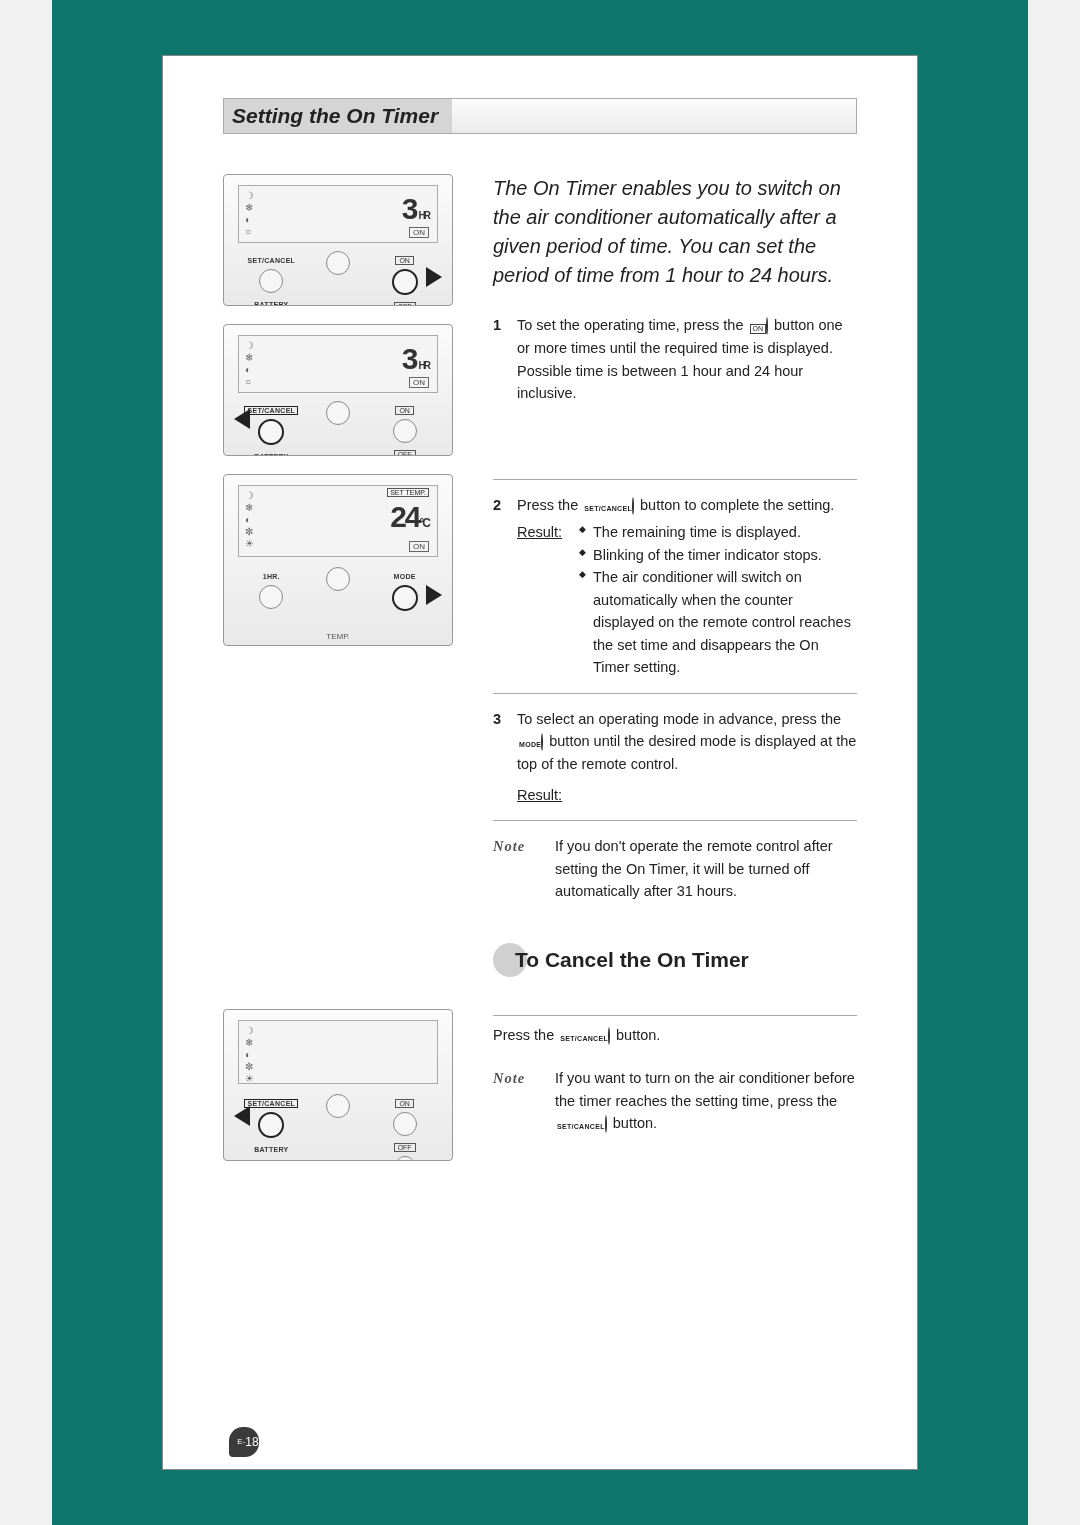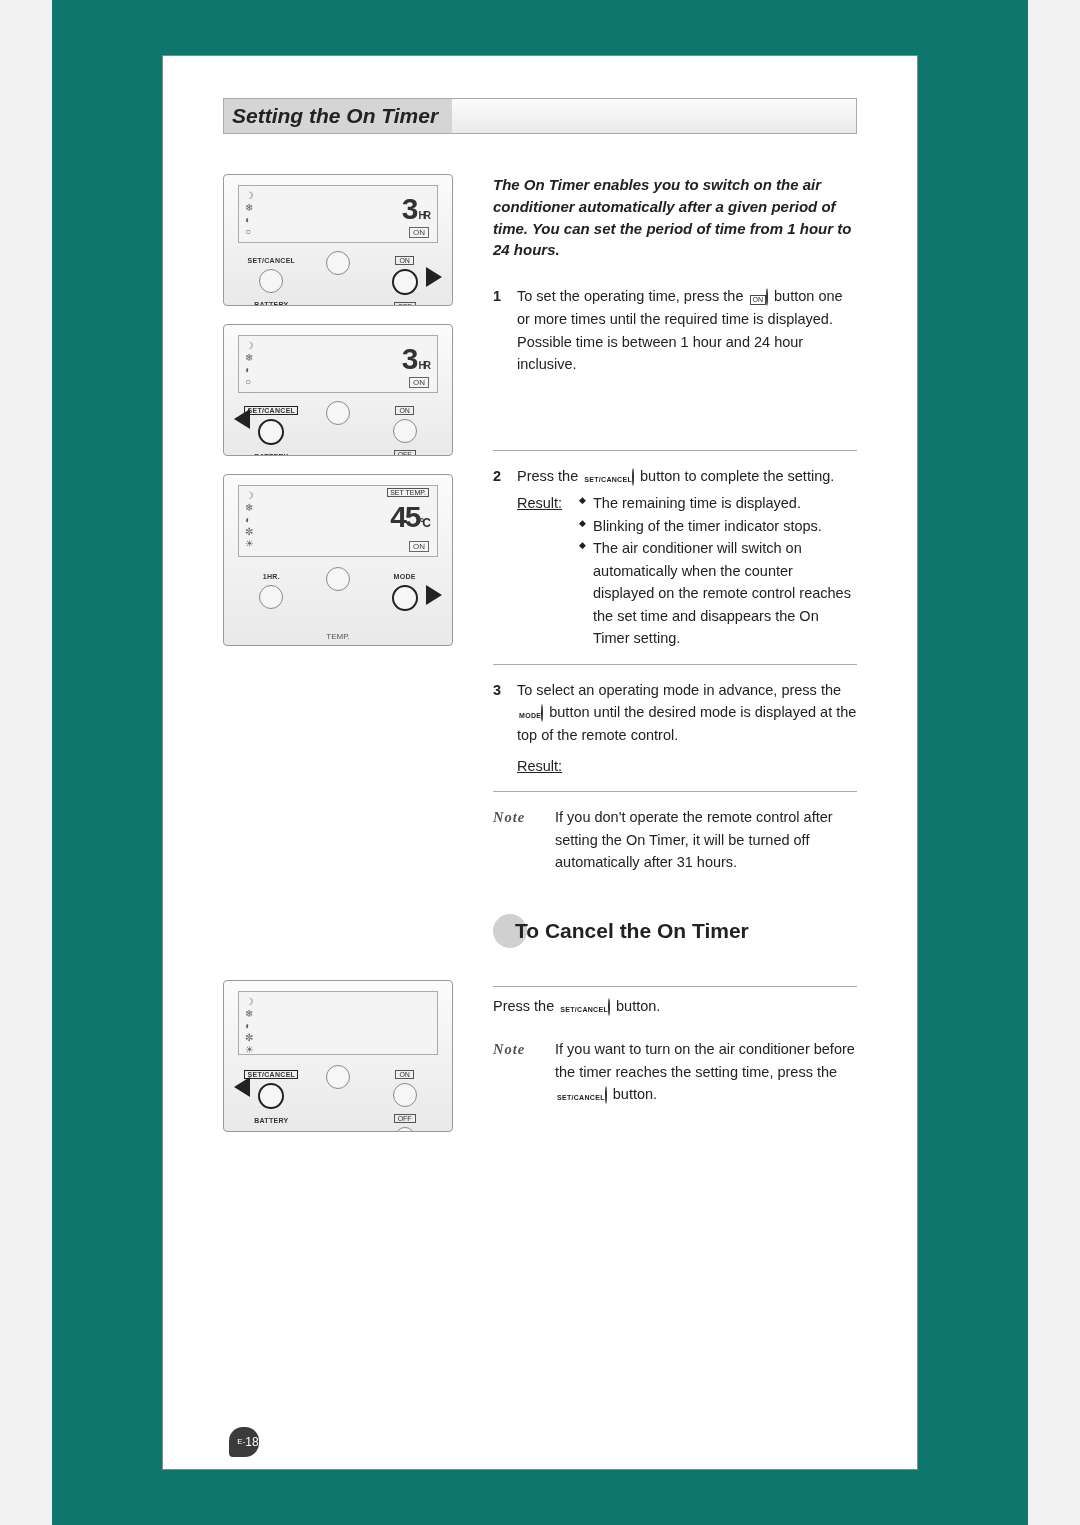--- a/index.html
+++ b/index.html
@@ -20,21 +20,21 @@
   .remote .btnrow .cell{width:32%;text-align:center}
   .remote .lbl{font-size:7px;font-weight:bold;color:#333;letter-spacing:.3px}
   .remote .tiny{font-size:7px;border:1px solid #555;padding:0 3px;color:#333;display:inline-block;margin-top:2px}
   .remote .circle{width:22px;height:22px;border:1.5px solid #888;border-radius:50%;margin:2px auto 0;background:#f6f6f6}
   .remote .circle.hi{border-color:#222;border-width:2px}
   .remote.variant3{height:170px}
   .remote.variant3 .screen{height:70px}
   .remote.variant3 .btnrow{top:90px}
   .remote.variant3 .bottomlabel{position:absolute;left:0;right:0;bottom:4px;text-align:center;font-size:8px;color:#555}
   .pointer{position:absolute;right:10px;bottom:18px;width:0;height:0;border-left:16px solid #222;border-top:10px solid transparent;border-bottom:10px solid transparent}
-  .intro{font-weight:bold;font-style:italic;font-size:15px;line-height:1.45;margin-bottom:24px}
+  .intro{font-weight:normal;font-style:italic;font-size:20px;line-height:1.45;margin-bottom:24px}
   .steps{font-size:14.5px;line-height:1.55}
   .step{display:flex;padding:14px 0;position:relative}
   .step+.step{border-top:1px solid #aaa}
   .stepnum{width:24px;flex:0 0 24px;font-weight:bold}
   .stepbody{flex:1}
   .inline-ico{display:inline-block;vertical-align:middle;text-align:center;margin:0 2px}
   .inline-ico .top{font-size:7px;font-weight:bold;letter-spacing:.3px;line-height:7px}
   .inline-ico .box{font-size:7px;border:1px solid #444;padding:0 2px;display:inline-block;line-height:8px}
   .inline-ico .ring{width:11px;height:11px;border:1.2px solid #333;border-radius:50%;margin:1px auto 0}
   .result{display:flex;margin-top:4px}
@@ -101,21 +101,21 @@
                 </div>
               <div class="cell"><span class="tiny">ON</span><div class="circle"></div><span class="tiny">OFF</span></div>
             </div>
             <div class="pointer" style="right:auto;left:10px;bottom:26px;transform:scaleX(-1)"></div>
           </div>
 
           <div class="remote variant3">
             <div class="screen">
               <div class="iconcol">☽<br>❄<br>◐<br>✼<br>☀</div>
               <div style="position:absolute;right:8px;top:2px;font-size:7px;border:1px solid #555;padding:0 2px">SET TEMP.</div>
-              <div class="big" style="top:14px"><span>45</span><span style="font-size:12px;font-weight:bold">°C</span></div>
+              <div class="big" style="top:14px"><span>24</span><span style="font-size:12px;font-weight:bold">°C</span></div>
               <div class="bigtag">ON</div>
             </div>
             <div class="btnrow">
               <div class="cell"><span class="lbl">1HR.</span><div class="circle"></div></div>
               <div class="cell">
                   <div class="circle"></div>
                 </div>
               <div class="cell"><span class="lbl">MODE</span><div class="circle hi"></div></div>
             </div>
             <div class="bottomlabel">TEMP.</div>

